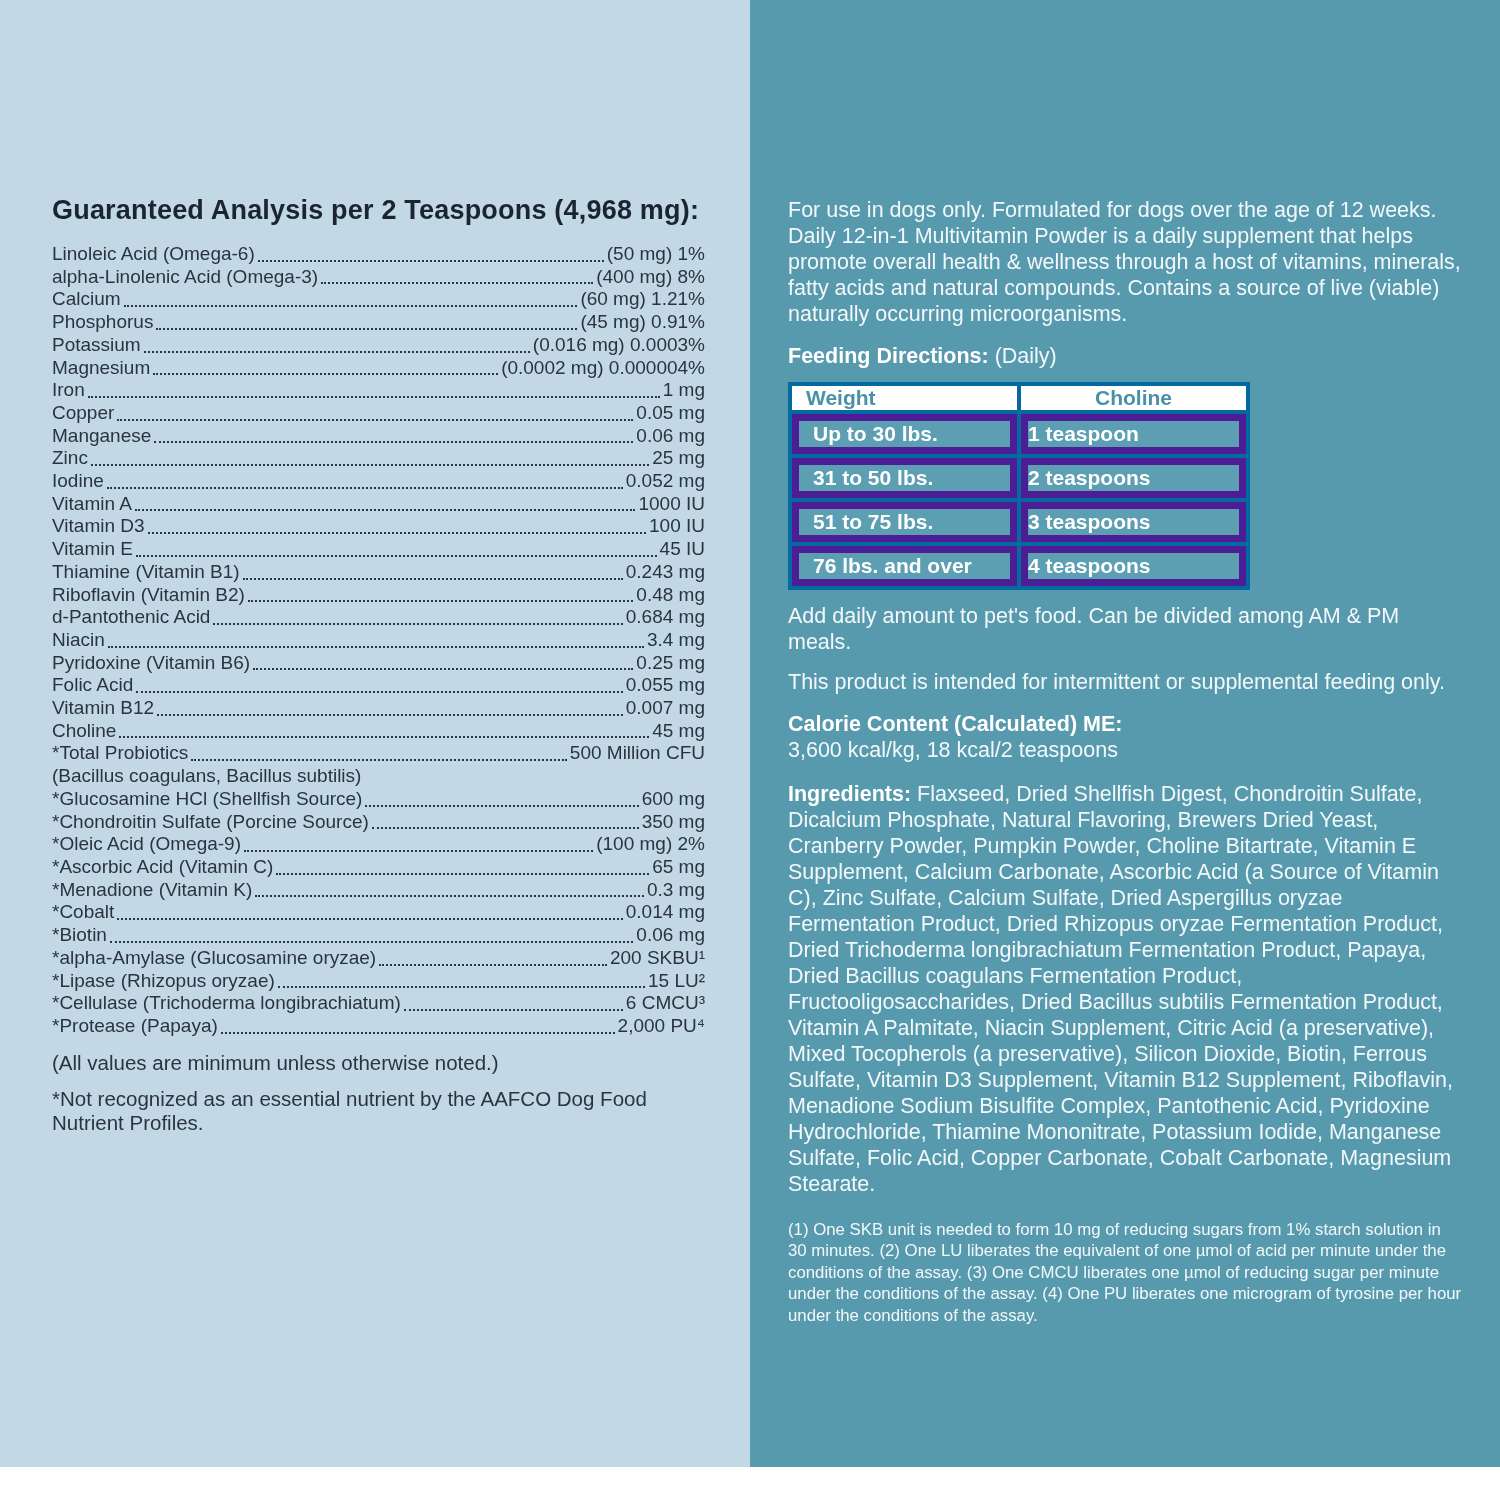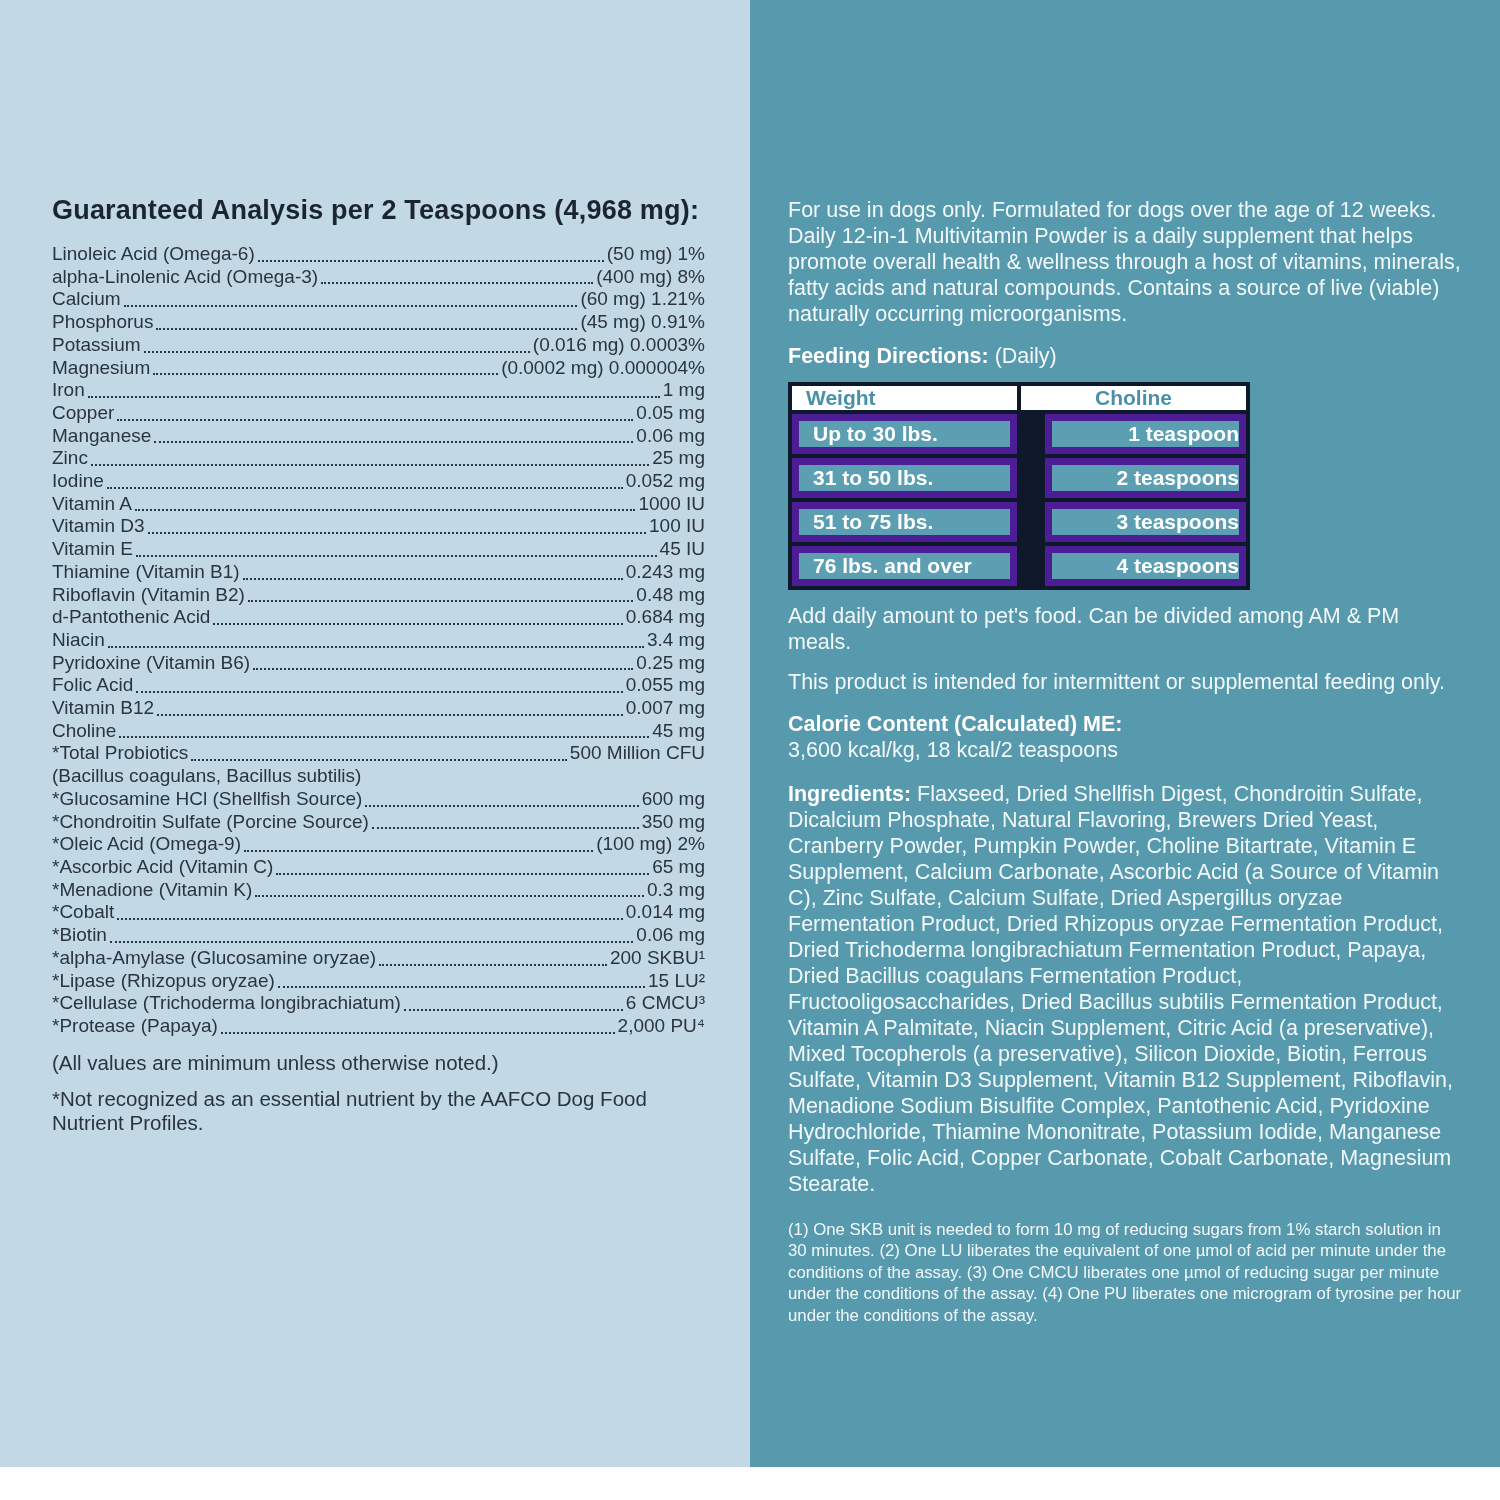--- a/index.html
+++ b/index.html
@@ -35,37 +35,37 @@
     width:750px; height:100%;
     background:#579aae; color:#f3f8fa;
     padding:197px 36px 0 38px;
     font-size:21.5px; line-height:26px;
   }
   .right-panel strong { font-weight:700; color:#ffffff; }
   .r-heading-line { margin-top:16px; }
 
   .ft {
     display:grid; grid-template-columns:1fr 1fr; gap:4px;
-    background:#0f172a; padding:4px;
+    background:#0369a1; padding:4px;
     width:462px; margin-top:13px;
   }
   .ft-h {
     background:#ffffff; color:#4a91a8;
     font-weight:700; font-size:21px; line-height:22px;
     padding:1px 0 1px 0;
   }
   .ft-h-w { padding-left:14px; }
   .ft-h-a { text-align:center; }
   .ft-cell {
     background:#5c9eb2; border:7px solid #4c1d95;
     color:#ffffff; font-size:21px; font-weight:600;
     line-height:22px; padding:2px 0 2px 0;
   }
   .ft-w { padding-left:14px; }
-  .ft-a { text-align:right;margin-left:24px; }
+  .ft-a { text-align:left; }
 
   .r-after-table { margin-top:13px; }
   .r-par-gap { margin-top:14px; }
   .r-calorie-label { margin-top:16px; font-weight:700; color:#fff; }
   .r-ingredients { margin-top:18px; }
   .r-footnotes {
     margin-top:22px;
     font-size:16.8px; line-height:21.4px;
   }
 </style>

